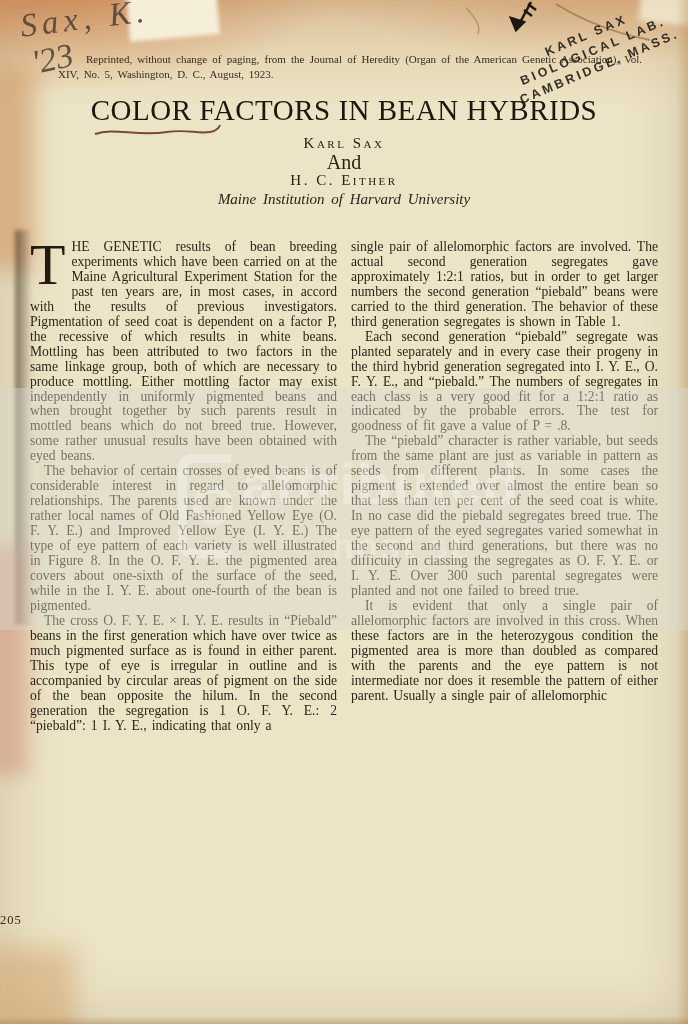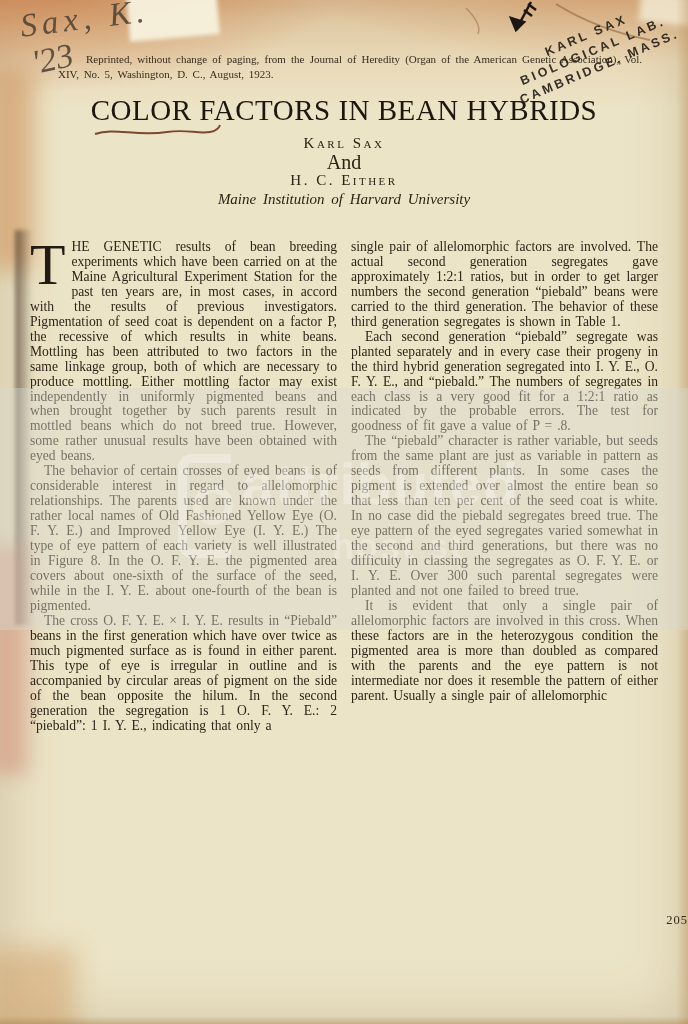--- a/index.html
+++ b/index.html
@@ -66,21 +66,21 @@
   .byline .name{font-variant:small-caps;font-size:15px;letter-spacing:2.5px;line-height:19px;}
   .byline .aff{font-style:italic;font-size:15px;line-height:19px;word-spacing:3px;}
   .byline .and{font-size:20px;line-height:18px;}
   
   .columns{position:absolute;left:30px;top:240px;width:628px;display:flex;gap:14px;}
   .col{width:307px;font-size:13.6px;line-height:14.95px;text-align:justify;
     color:#2e251a;word-spacing:1.6px;}
   .col p{margin:0;}
   .col p.indent{text-indent:14px;}
   .dropcap{float:left;font-size:58px;line-height:43px;padding:3px 6px 0 0;color:#221b12;}
-  .page-number{position:absolute;left:0;top:913px;width:100%;text-align:right;
+  .page-number{position:absolute;left:0;top:913px;width:100%;text-align:left;
     font-size:12.5px;letter-spacing:1px;color:#332a1d;}
 </style>
 </head>
 <body>
 
 <div class="page">
 
   <div class="stain-top"></div>
   <div class="patch-white"></div>
   <div class="patch-white2"></div>

